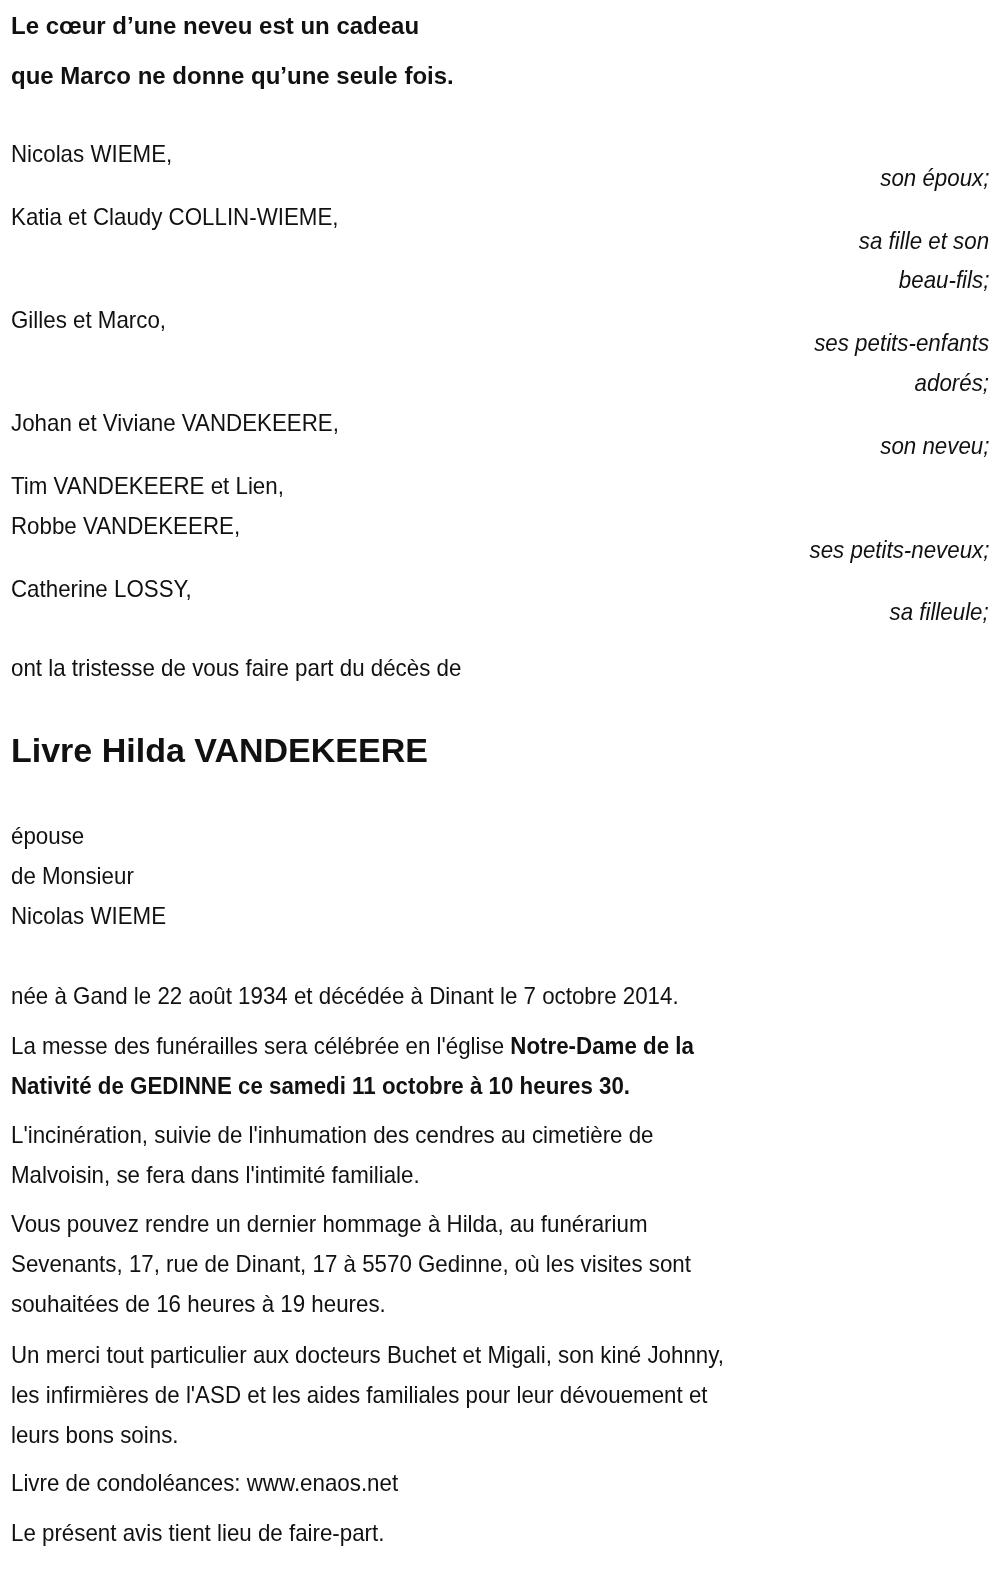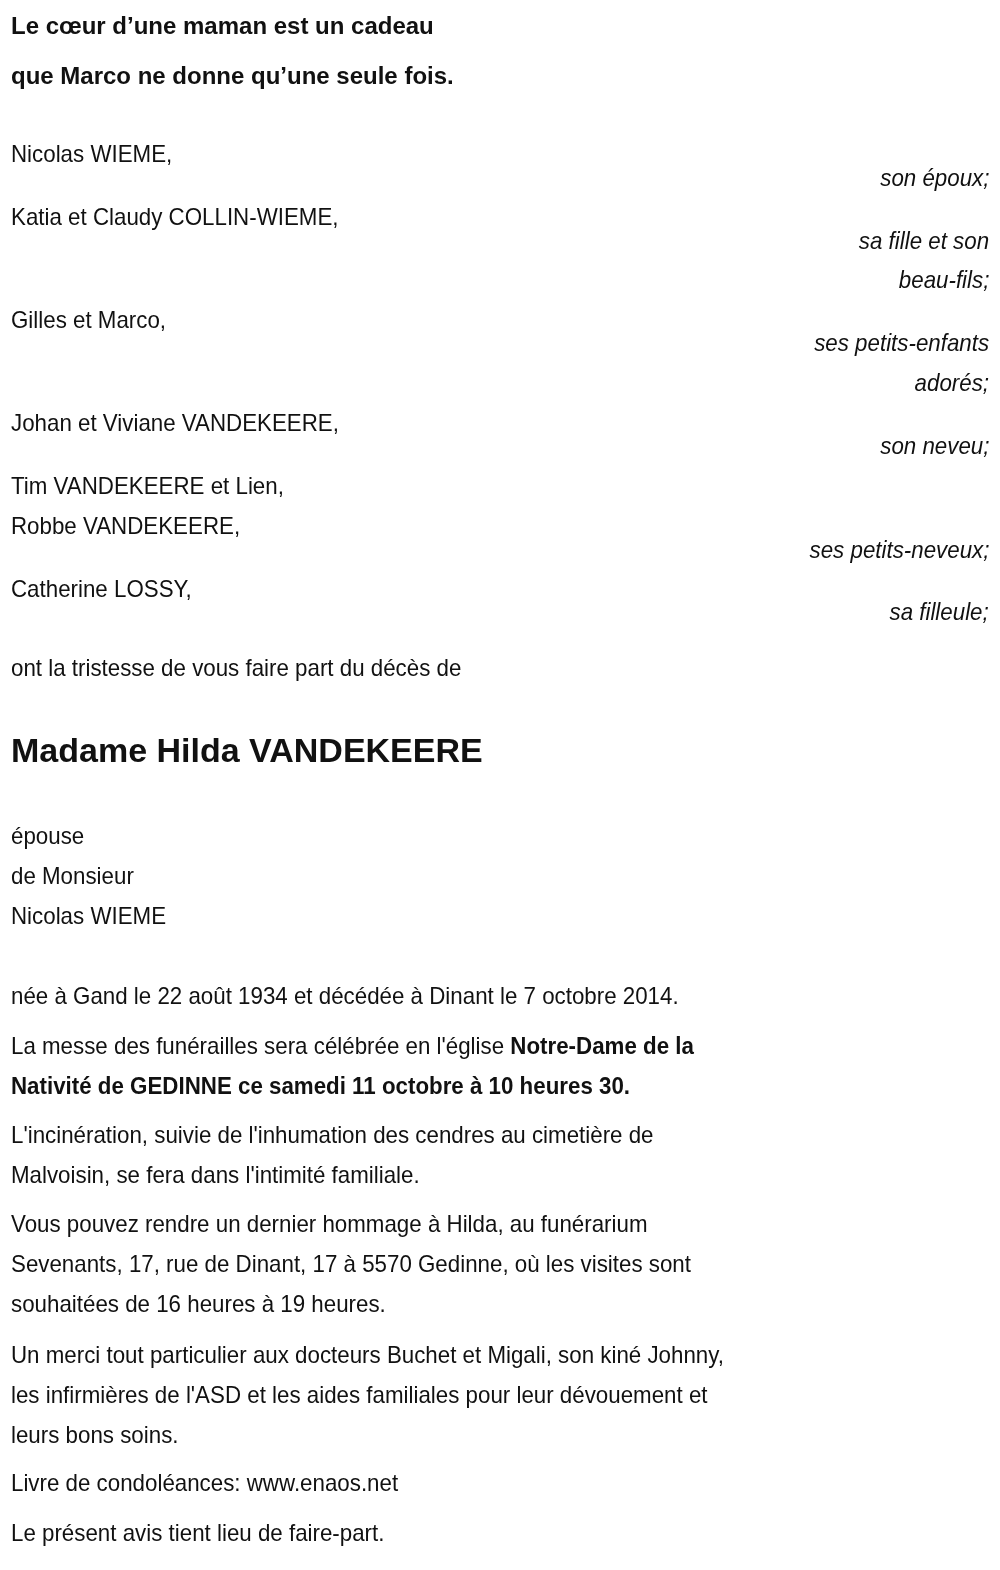--- a/index.html
+++ b/index.html
@@ -10,21 +10,21 @@
   .rt { position:absolute; right:11px; white-space:nowrap; font-size:24px; line-height:30px; font-style:italic; text-align:right; transform-origin:right center; transform:scaleX(0.93); }
   .hd { font-weight:bold; font-size:24px; }
   .title { font-weight:bold; font-size:34px; line-height:40px; }
   b { font-weight:bold; }
 </style>
 </head>
 <body>
 
 <div>
 
-  <div class="ln hd" style="top:11px;">Le cœur d’une maman est un cadeau</div>
+  <div class="ln hd" style="top:11px;">Le cœur d’une neveu est un cadeau</div>
   <div class="ln hd" style="top:61px;">que Marco ne donne qu’une seule fois.</div>
 
   <div>
     <div class="ln cond" style="top:139px;">Nicolas WIEME,</div>
     <div class="rt" style="top:163px;">son époux;</div>
 
     <div class="ln cond" style="top:202px;">Katia et Claudy COLLIN-WIEME,</div>
     <div class="rt" style="top:226px;">sa fille et son</div>
     <div class="rt" style="top:265px;">beau-fils;</div>
 
@@ -38,21 +38,21 @@
     <div class="ln cond" style="top:471px;">Tim VANDEKEERE et Lien,</div>
     <div class="ln cond" style="top:511px;">Robbe VANDEKEERE,</div>
     <div class="rt" style="top:535px;">ses petits-neveux;</div>
 
     <div class="ln cond" style="top:574px;">Catherine LOSSY,</div>
     <div class="rt" style="top:597px;">sa filleule;</div>
   </div>
 
   <div class="ln cond" style="top:653px;">ont la tristesse de vous faire part du décès de</div>
 
-  <div class="ln title" style="top:730px;">Madame Hilda VANDEKEERE</div>
+  <div class="ln title" style="top:730px;">Livre Hilda VANDEKEERE</div>
 
   <div class="ln cond" style="top:821px;">épouse</div>
   <div class="ln cond" style="top:861px;">de Monsieur</div>
   <div class="ln cond" style="top:901px;">Nicolas WIEME</div>
 
   <div class="ln cond" style="top:981px;">née à Gand le 22 août 1934 et décédée à Dinant le 7 octobre 2014.</div>
 
   <div class="ln cond" style="top:1031px;"><span>La messe des funérailles sera célébrée en l'église </span><b>Notre-Dame de la</b></div>
   <div class="ln cond" style="top:1071px;"><b>Nativité de GEDINNE ce samedi 11 octobre à 10 heures 30.</b></div>
 

